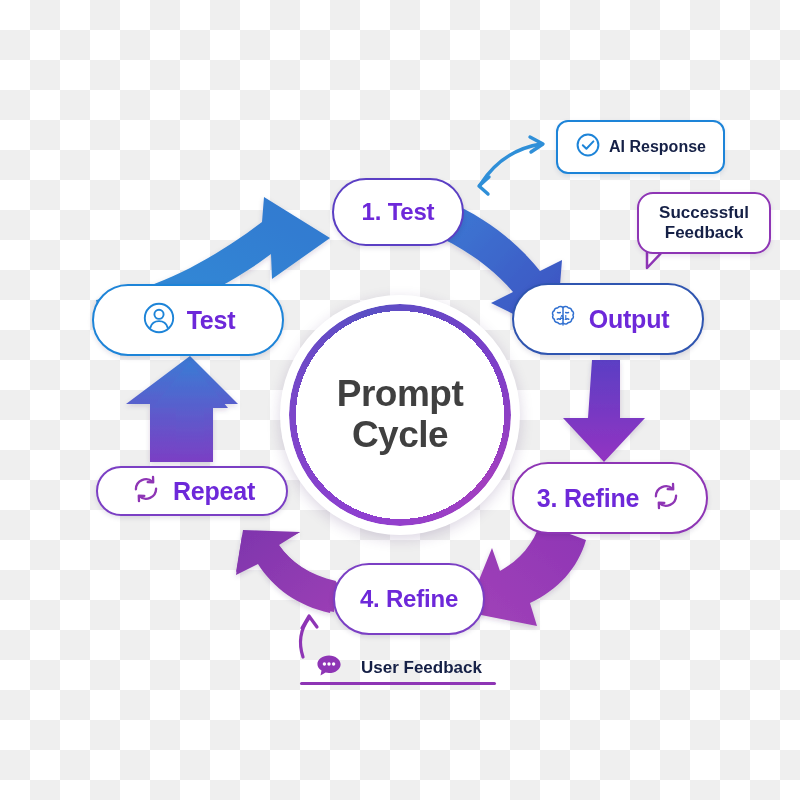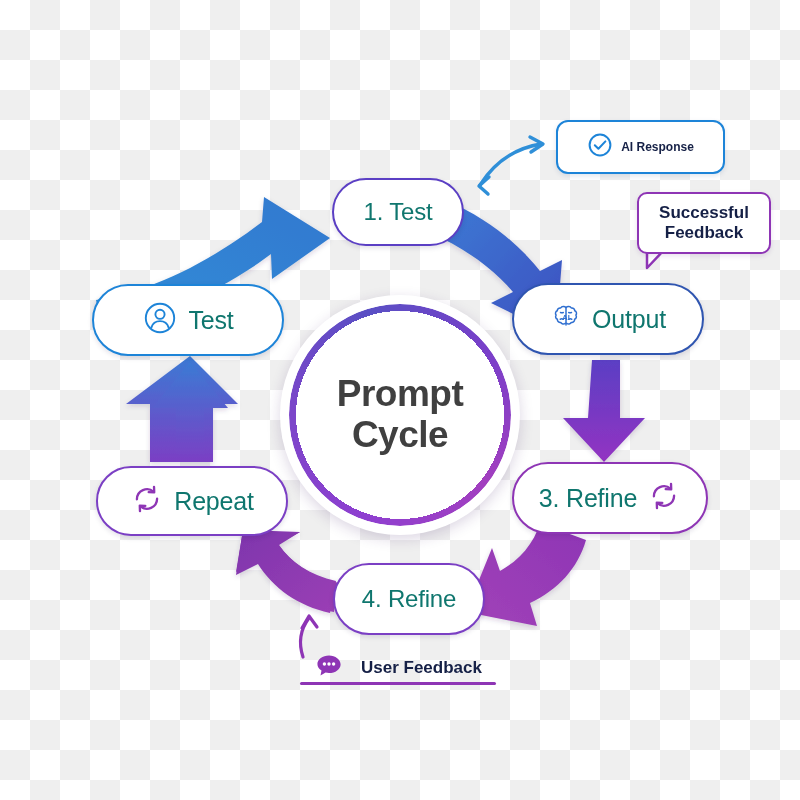--- a/index.html
+++ b/index.html
@@ -16,21 +16,21 @@
   #stage{position:relative;width:800px;height:800px;}
   svg.layer{position:absolute;left:0;top:0;width:800px;height:800px;pointer-events:none;}
 
   .node{
     position:absolute;display:flex;align-items:center;justify-content:center;
     gap:10px;background:#fff;box-sizing:border-box;
     box-shadow:0 2px 5px rgba(40,20,80,.13);
   }
   .pill{border-radius:999px;}
   .node .lbl{
-    color:#0f766e;font-weight:normal;letter-spacing:-.2px;white-space:nowrap;
+    color:#6d28d9;font-weight:bold;letter-spacing:-.2px;white-space:nowrap;
   }
 
   
   #hub{
     left:280px;top:295px;width:240px;height:240px;border-radius:50%;
     background:#fff;display:flex;align-items:center;justify-content:center;
     position:absolute;box-shadow:0 4px 14px rgba(60,30,100,.18);
   }
   #hubRing{
     position:absolute;left:289px;top:304px;width:222px;height:222px;border-radius:50%;
@@ -50,38 +50,38 @@
 
   #node-output{left:512px;top:283px;width:192px;height:72px;border:2.5px solid #2f55b0;}
   #node-output .lbl{font-size:25px;}
 
   #node-refine3{left:512px;top:462px;width:196px;height:72px;border:2.5px solid #8e35b5;}
   #node-refine3 .lbl{font-size:25px;}
 
   #node-refine4{left:333px;top:563px;width:152px;height:72px;border:2.5px solid #7b3fc4;}
   #node-refine4 .lbl{font-size:24px;}
 
-  #node-repeat{left:96px;top:466px;width:192px;height:70px;border:2.5px solid #7b3fc4;}
+  #node-repeat{left:96px;top:466px;width:192px;height:50px;border:2.5px solid #7b3fc4;}
   #node-repeat .lbl{font-size:25px;}
 
   #node-test2{left:92px;top:284px;width:192px;height:72px;border:2.5px solid #1d84d8;}
   #node-test2 .lbl{font-size:25px;}
 
   
   #cal-airesp{
     position:absolute;left:556px;top:120px;width:165px;height:50px;
     border:2.5px solid #1d84d8;border-radius:12px;background:#fff;
     display:flex;align-items:center;justify-content:center;gap:8px;
     box-shadow:0 2px 5px rgba(20,60,120,.12);
   }
-  #cal-airesp .lbl{color:#152046;font-weight:bold;font-size:12px;white-space:nowrap;}
+  #cal-airesp .lbl{color:#152046;font-weight:bold;font-size:16px;white-space:nowrap;}
 
   #cal-outcome{
     position:absolute;left:637px;top:192px;width:130px;height:58px;
-    border:2.5px solid #8e35b5;border-radius:10px;background:#fff;
+    border:2.5px solid #8e35b5;border-radius:16px;background:#fff;
     display:flex;align-items:center;justify-content:center;
     box-shadow:0 2px 5px rgba(80,20,120,.12);
   }
   #cal-outcome .lbl{
     color:#152046;font-weight:bold;font-size:17px;line-height:1.2;text-align:center;
   }
 
   #cal-feedback{
     position:absolute;left:315px;top:652px;width:170px;height:32px;
     display:flex;align-items:center;gap:18px;

